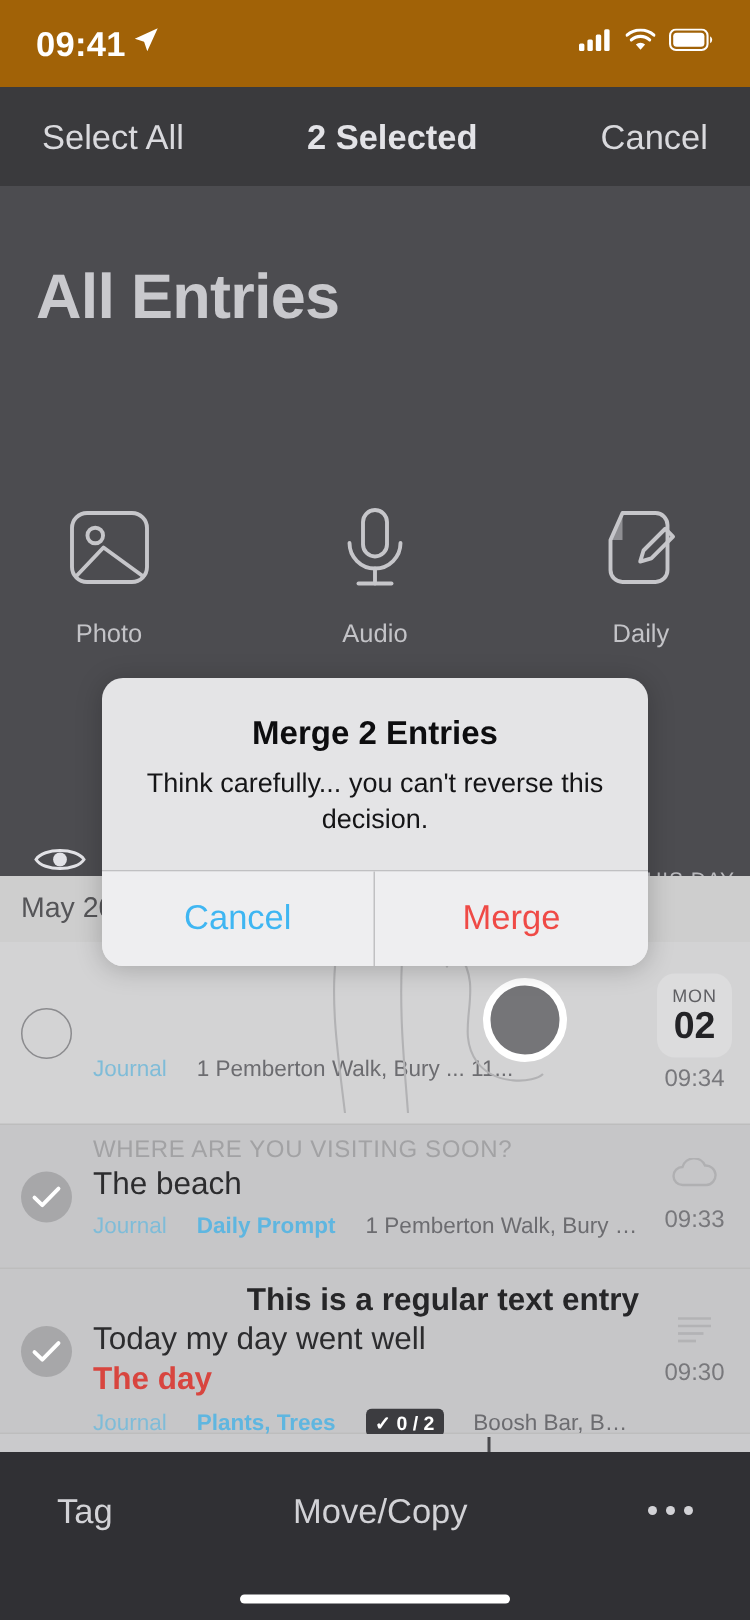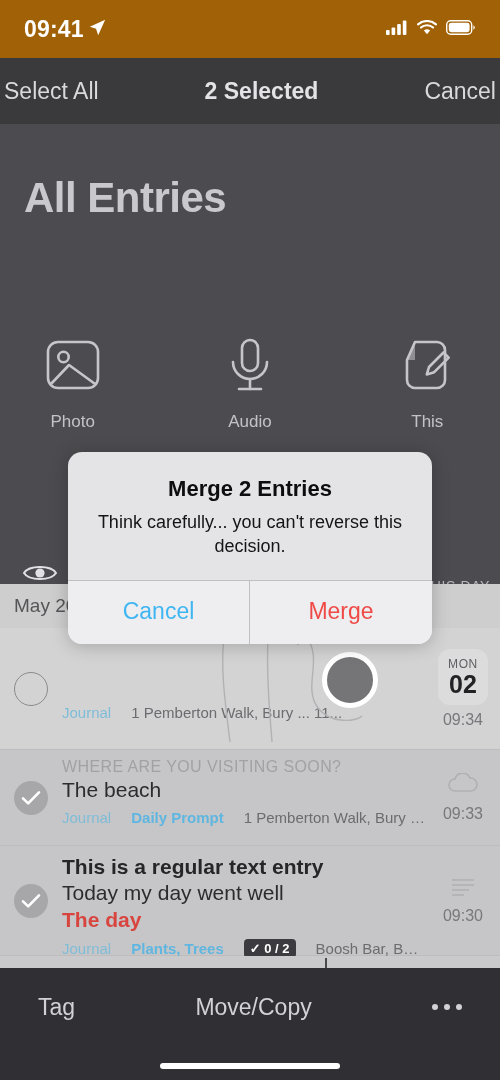--- a/index.html
+++ b/index.html
@@ -28,21 +28,21 @@
   .sb-left { display: flex; align-items: center; gap: 5px; }
   .sb-time { color: #ffffff; font-size: 23px; font-weight: bold; letter-spacing: .2px; }
   .sb-loc { display: inline-block; }
   .sb-right { display: flex; align-items: center; gap: 9px; }
 
   
   .seltoolbar {
     position: absolute; top: 58px; left: 0; right: 0; height: 66px;
     background: #3a3a3d;
     display: flex; align-items: center; justify-content: space-between;
-    padding: 0 4px;
+    padding: 0 28px;
   }
   .seltoolbar .sel-btn { color: #d9d9dd; font-size: 23px; }
   .seltoolbar .sel-title { color: #e3e3e7; font-size: 23px; font-weight: bold; }
 
   
   .header-area {
     position: absolute; top: 124px; left: 0; right: 0; height: 460px;
     background: #4c4c50;
   }
   .page-title {
@@ -92,21 +92,21 @@
   .cb.on svg { display: block; }
   .row-body { flex: 1 1 auto; padding: 8px 0 6px 0; min-width: 0; }
   .row-right {
     width: 74px; flex: 0 0 74px;
     display: flex; flex-direction: column; align-items: center; justify-content: center;
   }
 
   .prompt-label {
     color: #a2a2a4; font-size: 16px; letter-spacing: .4px; margin-bottom: 1px;
   }
-  .title-bold { color: #262628; font-size: 21px; font-weight: bold; line-height: 1.25; }
+  .title-bold { color: #262628; font-size: 21px; font-weight: bold; line-height: 1.25; text-align: right; }
   .title-reg  { color: #2c2c2e; font-size: 21px; line-height: 1.25; }
   .title-red  { color: #d8453f; font-size: 21px; font-weight: bold; line-height: 1.25; }
 
   .meta {
     margin-top: 6px; font-size: 15px; color: #6e6e72;
     white-space: nowrap; overflow: hidden; text-overflow: ellipsis;
     display: flex; align-items: center; gap: 20px;
   }
   .meta .jtag { color: #7fbcd8; }
   .meta .btag { color: #5fb6e0; font-weight: bold; }
@@ -255,21 +255,21 @@
       </div>
 
       <div class="quick-item">
         <span>
           <svg width="62" height="62" viewBox="0 0 62 62">
             <path d="M19 8 h22 a8 8 0 0 1 8 8 v30 a8 8 0 0 1 -8 8 h-22 a8 8 0 0 1 -8 -8 v-20 Z" stroke="#c6c6ca" stroke-width="2.6" fill="none" stroke-linejoin="round"></path>
             <path d="M19 8 L11 26 h8 Z" fill="#c6c6ca" opacity=".55"></path>
             <path d="M47.5 18.5 L33 33 l-2.2 7.4 7.4 -2.2 L52.7 23.7 Z" stroke="#c6c6ca" stroke-width="2.6" fill="none" stroke-linejoin="round"></path>
           </svg>
         </span>
-        <span class="q-label">This</span>
+        <span class="q-label">Daily</span>
       </div>
     </div>
 
     <span class="eye-btn">
       <svg width="36" height="24" viewBox="0 0 36 24">
         <path d="M2 12 C7 4, 29 4, 34 12 C29 20, 7 20, 2 12 Z" stroke="#e2e2e6" stroke-width="2" fill="none"></path>
         <circle cx="18" cy="12" r="4.6" fill="#e2e2e6"></circle>
       </svg>
     </span>
 

